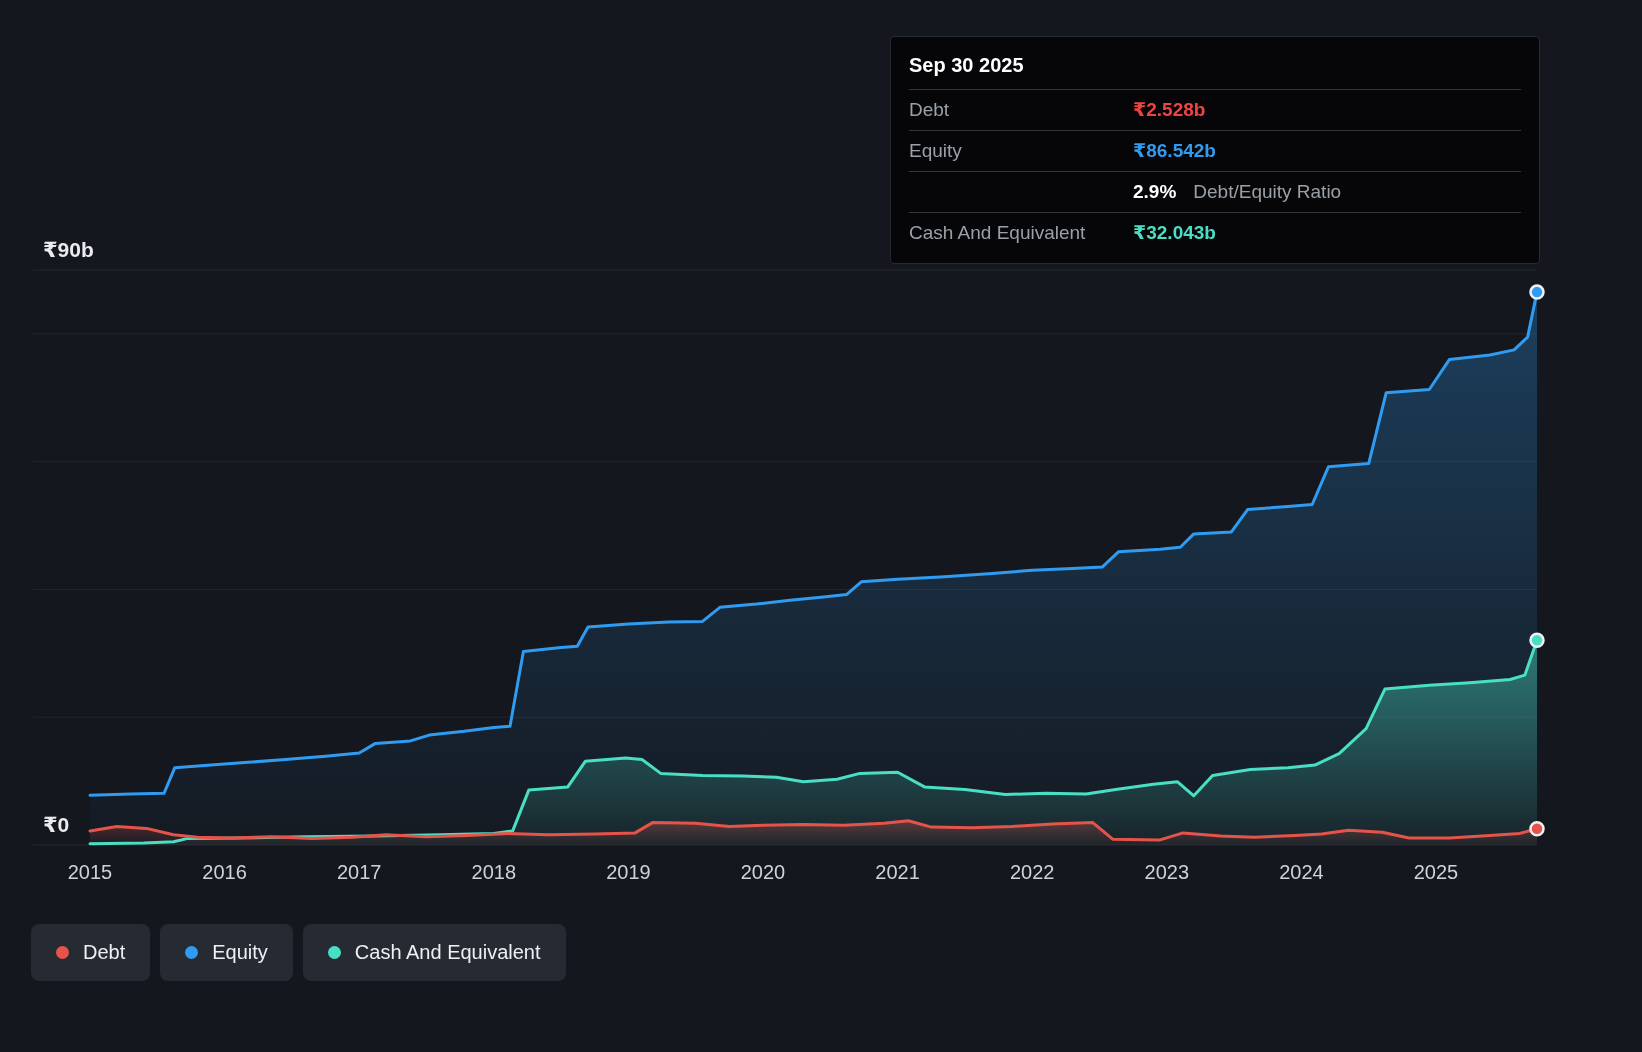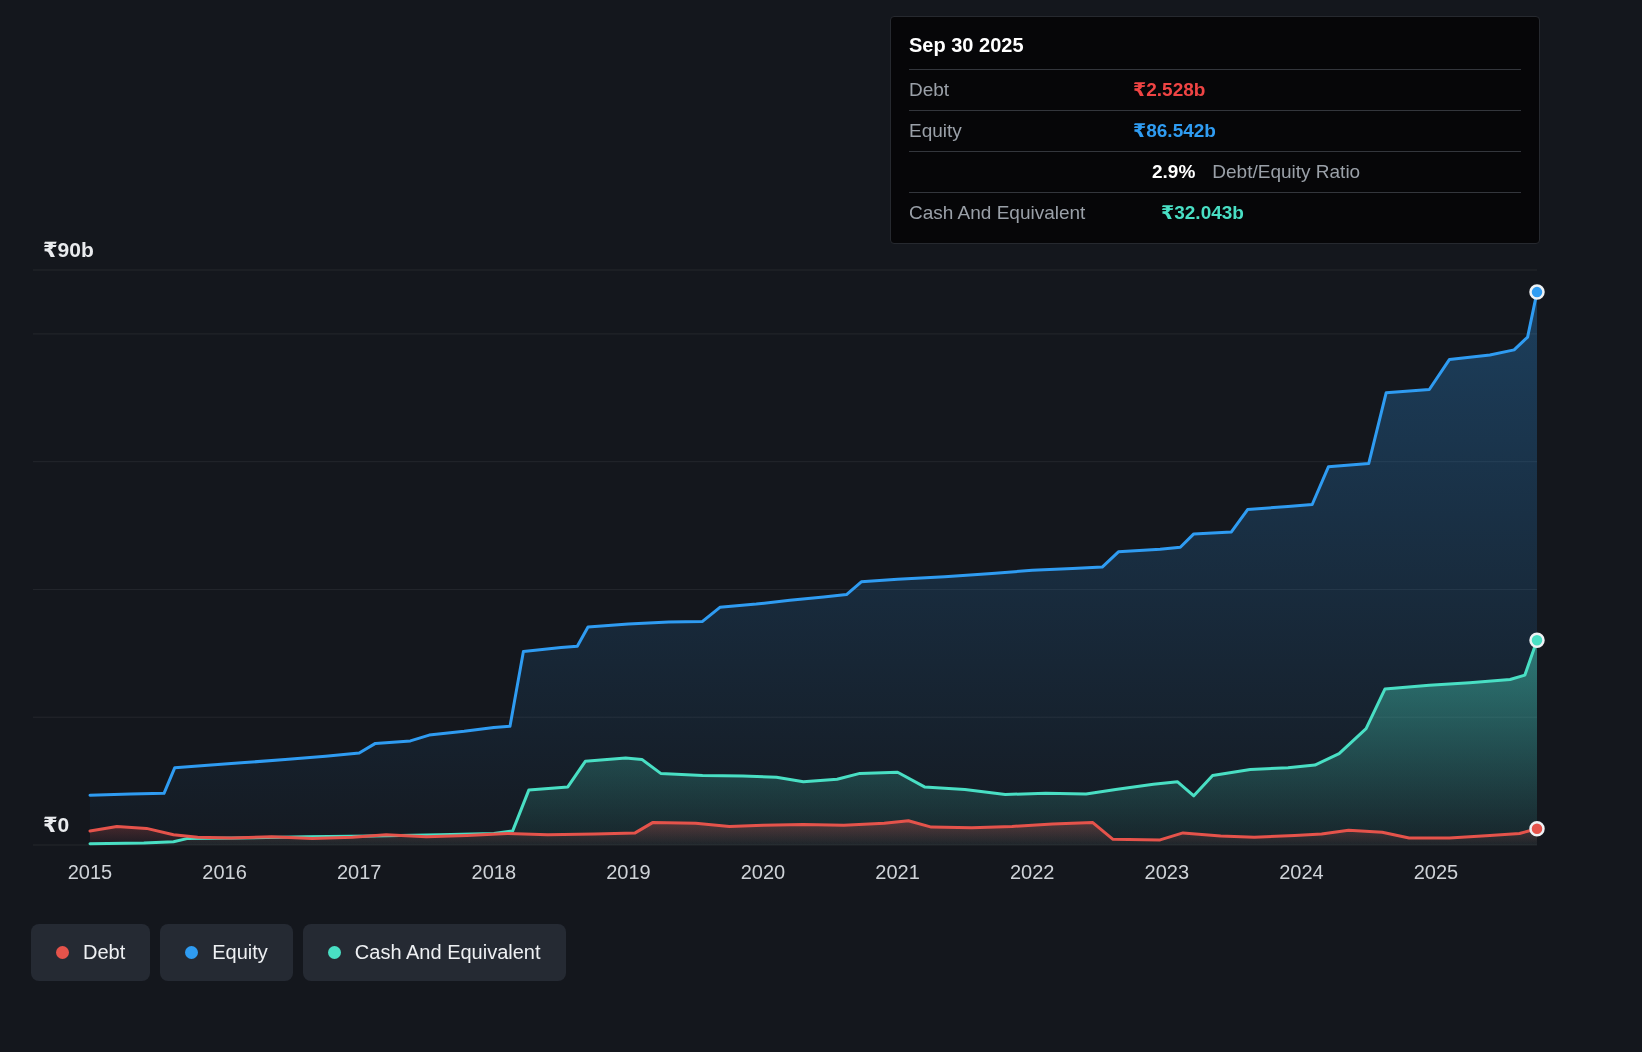--- a/index.html
+++ b/index.html
@@ -1,28 +1,28 @@
 <!DOCTYPE html>
 <html><head>
 <meta charset="utf-8">
 <style>
   html,body{margin:0;padding:0;background:#14171d;}
   .screen{position:relative;width:1642px;height:1052px;background:#14171d;overflow:hidden;
           font-family:"Liberation Sans","DejaVu Sans",sans-serif;color:#fff;}
   .chart-svg{position:absolute;left:0;top:0;}
   .chart-svg text{font-family:"Liberation Sans","DejaVu Sans",sans-serif;}
   
-  .tooltip{position:absolute;left:890px;top:16px;width:650px;box-sizing:border-box;
+  .tooltip{position:absolute;left:890px;top:36px;width:650px;box-sizing:border-box;
            background:#060608;border:1px solid #26292f;border-radius:4px;padding:8px 18px 10px;}
   .tt-title{font-size:20px;font-weight:700;color:#fff;padding:9px 0 12px;border-bottom:1px solid #33363c;}
   .tt-row{display:flex;align-items:center;padding:7px 0;border-bottom:1px solid #33363c;font-size:19px;line-height:26px;}
   .tt-row:last-child{border-bottom:none;}
   .tt-label{width:224px;flex:none;color:#9aa0a8;}
   .tt-value{font-weight:700;}
-  .tt-ratio-val{font-weight:700;color:#fff;margin-left:19px;}
+  .tt-ratio-val{font-weight:700;color:#fff;}
   .tt-ratio-label{color:#9aa0a8;margin-left:17px;}
   
   .legend{position:absolute;left:31px;top:924px;display:flex;gap:10px;}
   .chip{display:inline-flex;align-items:center;gap:14px;background:#252a33;border-radius:8px;
         height:57px;padding:0 25px;font-size:20px;color:#eef0f3;cursor:pointer;user-select:none;}
   .dot{width:13px;height:13px;border-radius:50%;flex:none;}
 </style>
 </head>
 <body>
 
@@ -88,21 +88,21 @@
 
     <div class="tt-row">
       <span class="tt-label"></span>
       <span>
         <span class="tt-ratio-val">2.9%</span><span class="tt-ratio-label">Debt/Equity Ratio</span>
       </span>
     </div>
 
     <div class="tt-row">
       <span class="tt-label">Cash And Equivalent</span>
-      <span class="tt-value" style="color: rgb(73, 223, 196); margin-left: 28px;">₹32.043b</span>
+      <span class="tt-value" style="color: rgb(73, 223, 196);">₹32.043b</span>
     </div>
   </div>
 
   <div class="legend">
     <div class="chip">
       <span class="dot" style="background: rgb(229, 83, 75);"></span>
       <span>Debt</span>
     </div>
     <div class="chip">
       <span class="dot" style="background: rgb(47, 156, 242);"></span>

